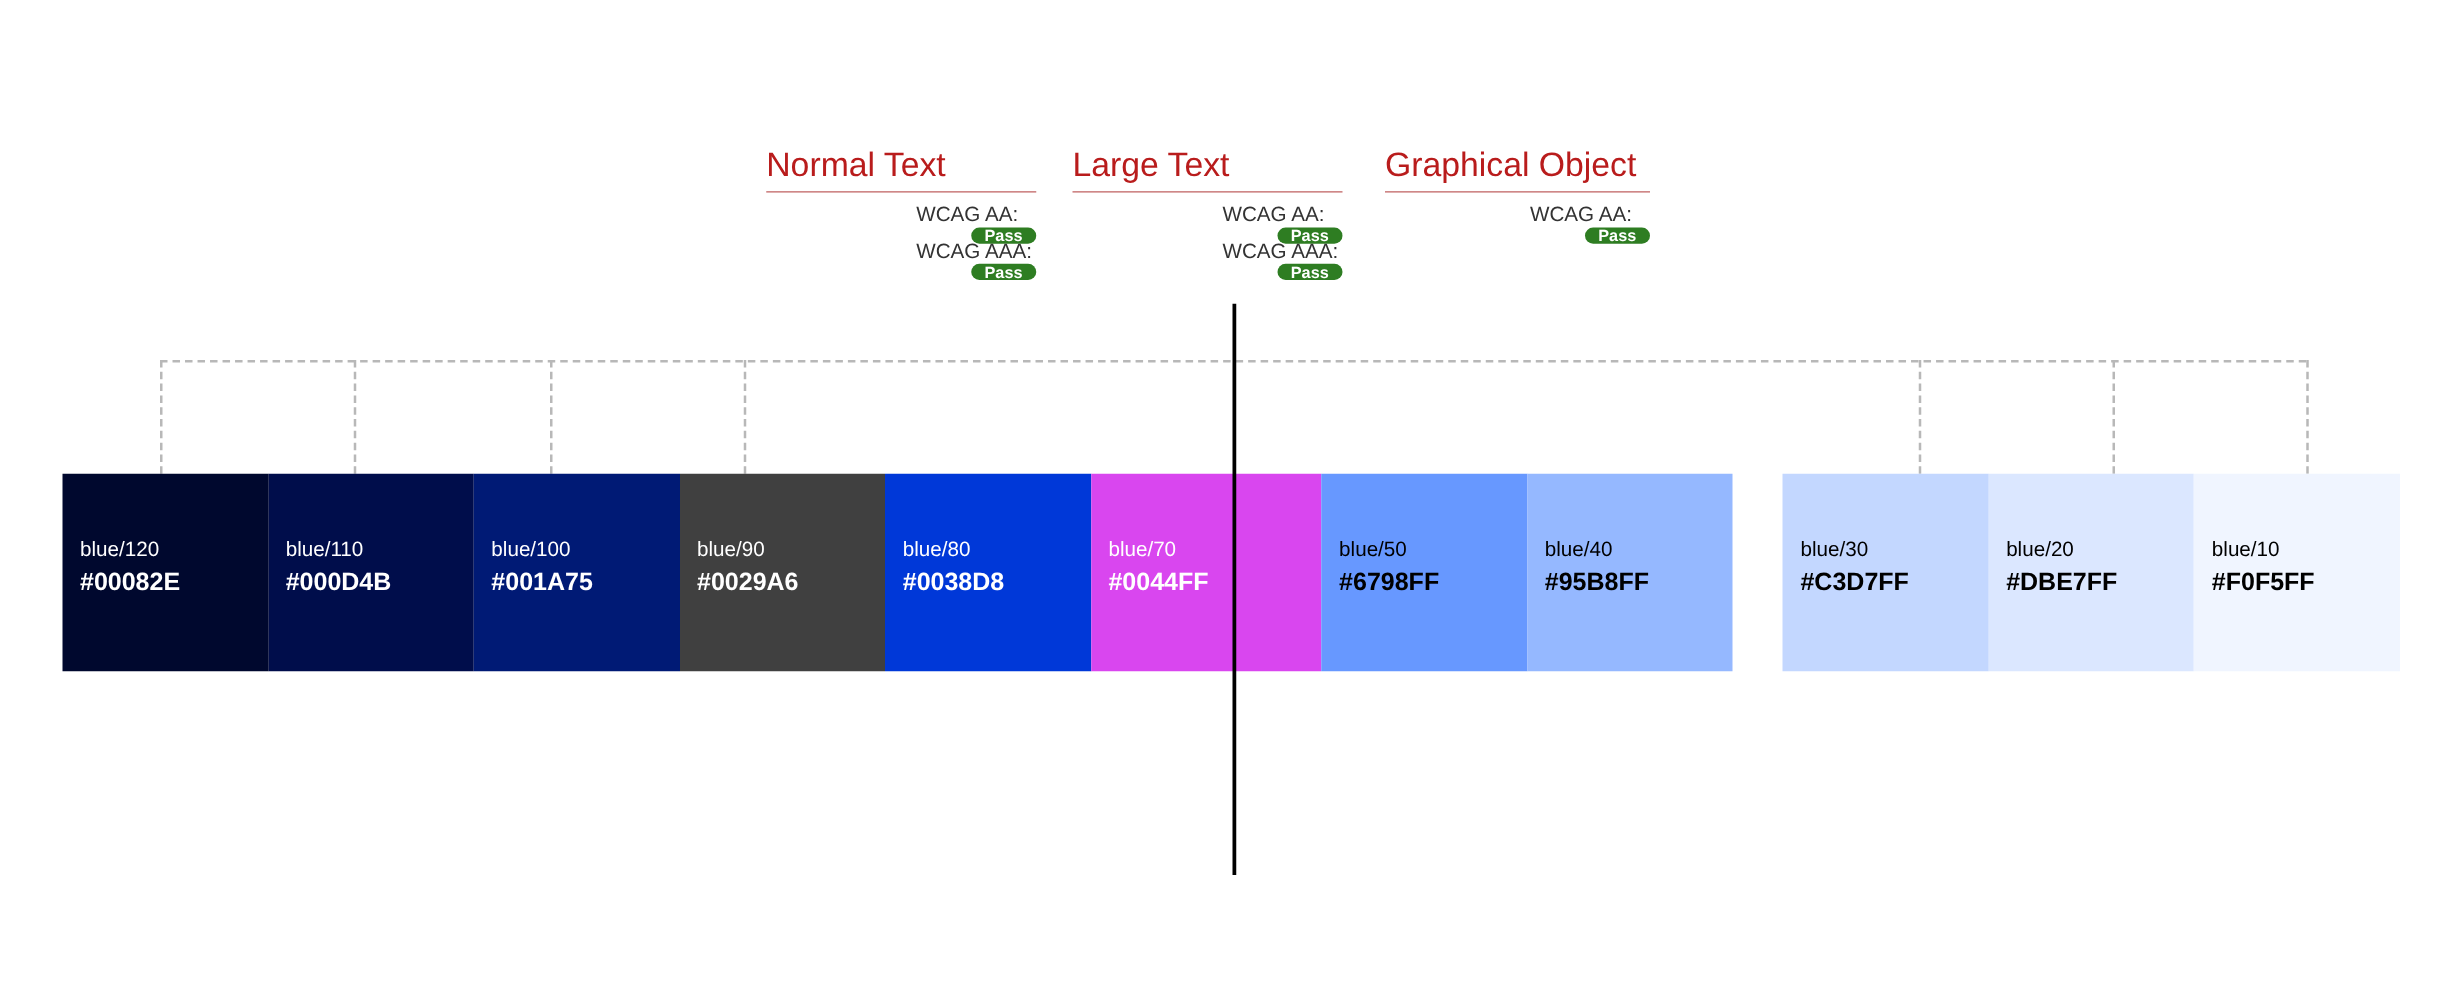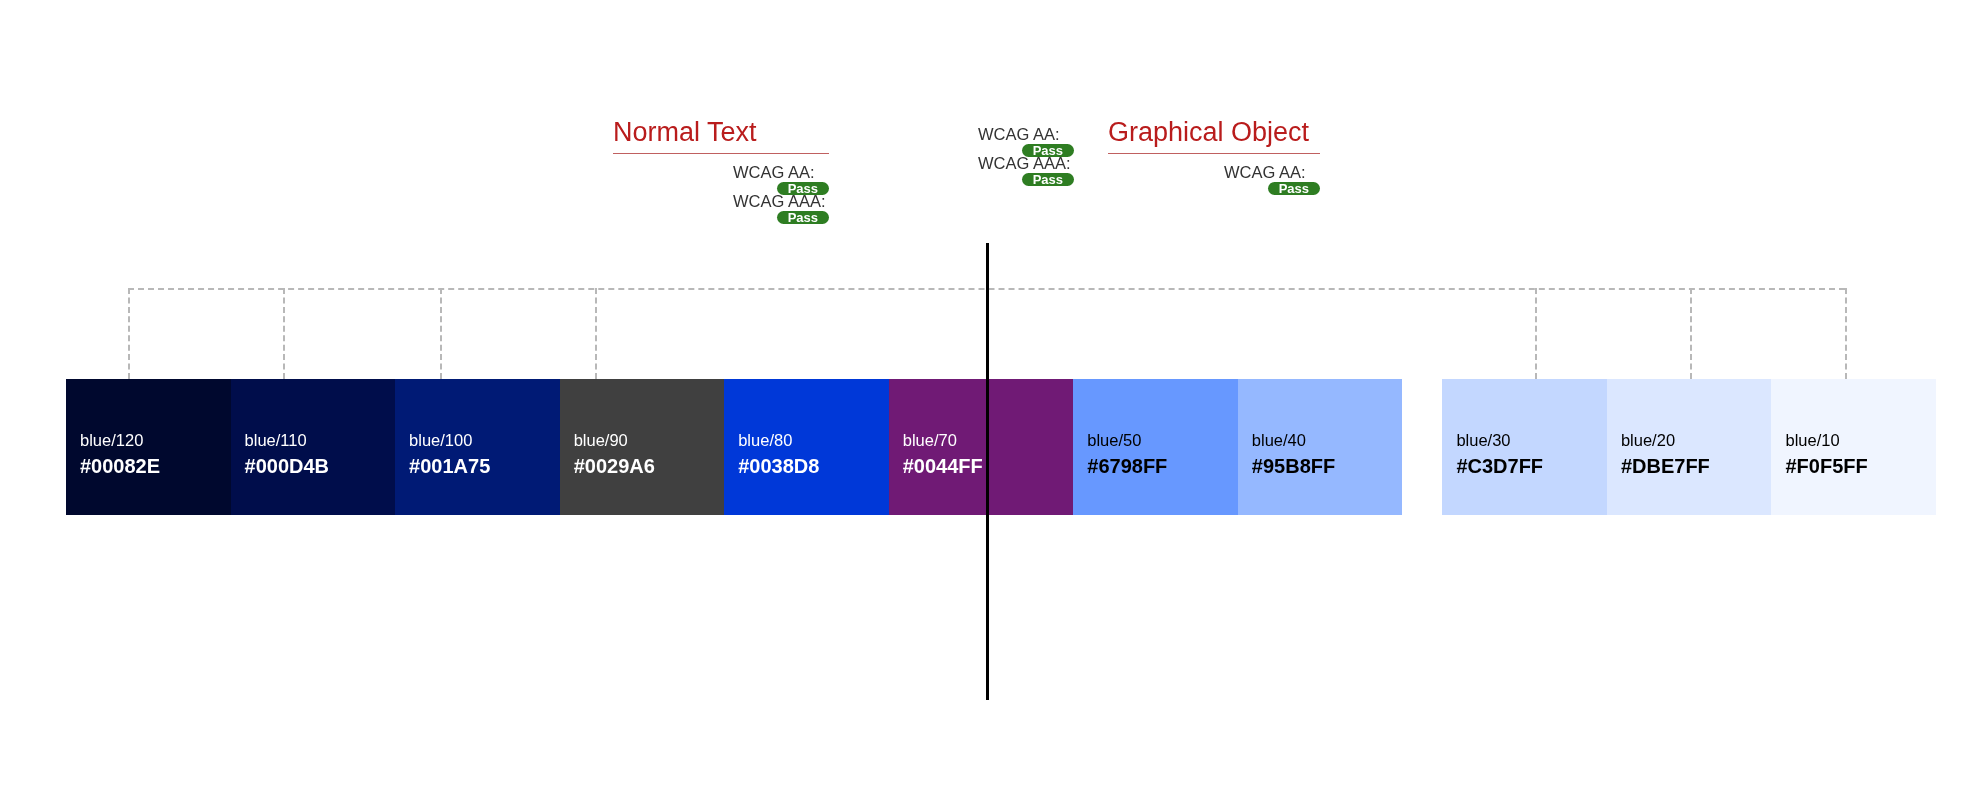--- a/index.html
+++ b/index.html
@@ -109,24 +109,24 @@
     top: 243px;
     width: 3px;
     height: 457px;
     background: #000000;
     z-index: 5;
   }
 
   
   #swatch-band {
     position: absolute;
-    left: 66px;
+    left: 50px;
     top: 379px;
     width: 1870px;
-    height: 136px;
+    height: 158px;
     display: flex;
   }
   .swatch {
     flex: 1 1 0;
     position: relative;
     box-sizing: border-box;
   }
   .swatch-inner {
     position: absolute;
     left: 14px;
@@ -163,20 +163,21 @@
         <span class="wcag-badge">Pass</span>
       </div>
       <div class="wcag-row">
         <span class="wcag-label">WCAG AAA:</span>
         <span class="wcag-badge">Pass</span>
       </div>
     </div>
   </div>
 
   <div class="wcag-group grp-large">
+    <span class="wcag-title">Large Text</span>
     <div class="wcag-rows">
       <div class="wcag-row">
         <span class="wcag-label">WCAG AA:</span>
         <span class="wcag-badge">Pass</span>
       </div>
       <div class="wcag-row">
         <span class="wcag-label">WCAG AAA:</span>
         <span class="wcag-badge">Pass</span>
       </div>
     </div>
@@ -229,21 +230,21 @@
           <div class="swatch-name">blue/90</div>
           <div class="swatch-hex">#0029A6</div>
         </div>
       </div>
       <div class="swatch on-dark" style="background: rgb(0, 56, 216);">
         <div class="swatch-inner">
           <div class="swatch-name">blue/80</div>
           <div class="swatch-hex">#0038D8</div>
         </div>
       </div>
-      <div class="swatch on-dark" style="background: #701a75; padding-left: 20px;">
+      <div class="swatch on-dark" style="background: #d946ef; padding-left: 20px;">
         <div class="swatch-inner">
           <div class="swatch-name">blue/70</div>
           <div class="swatch-hex">#0044FF</div>
         </div>
       </div>
       <div class="swatch on-light" style="background: rgb(103, 152, 255);">
         <div class="swatch-inner">
           <div class="swatch-name">blue/50</div>
           <div class="swatch-hex">#6798FF</div>
         </div>

